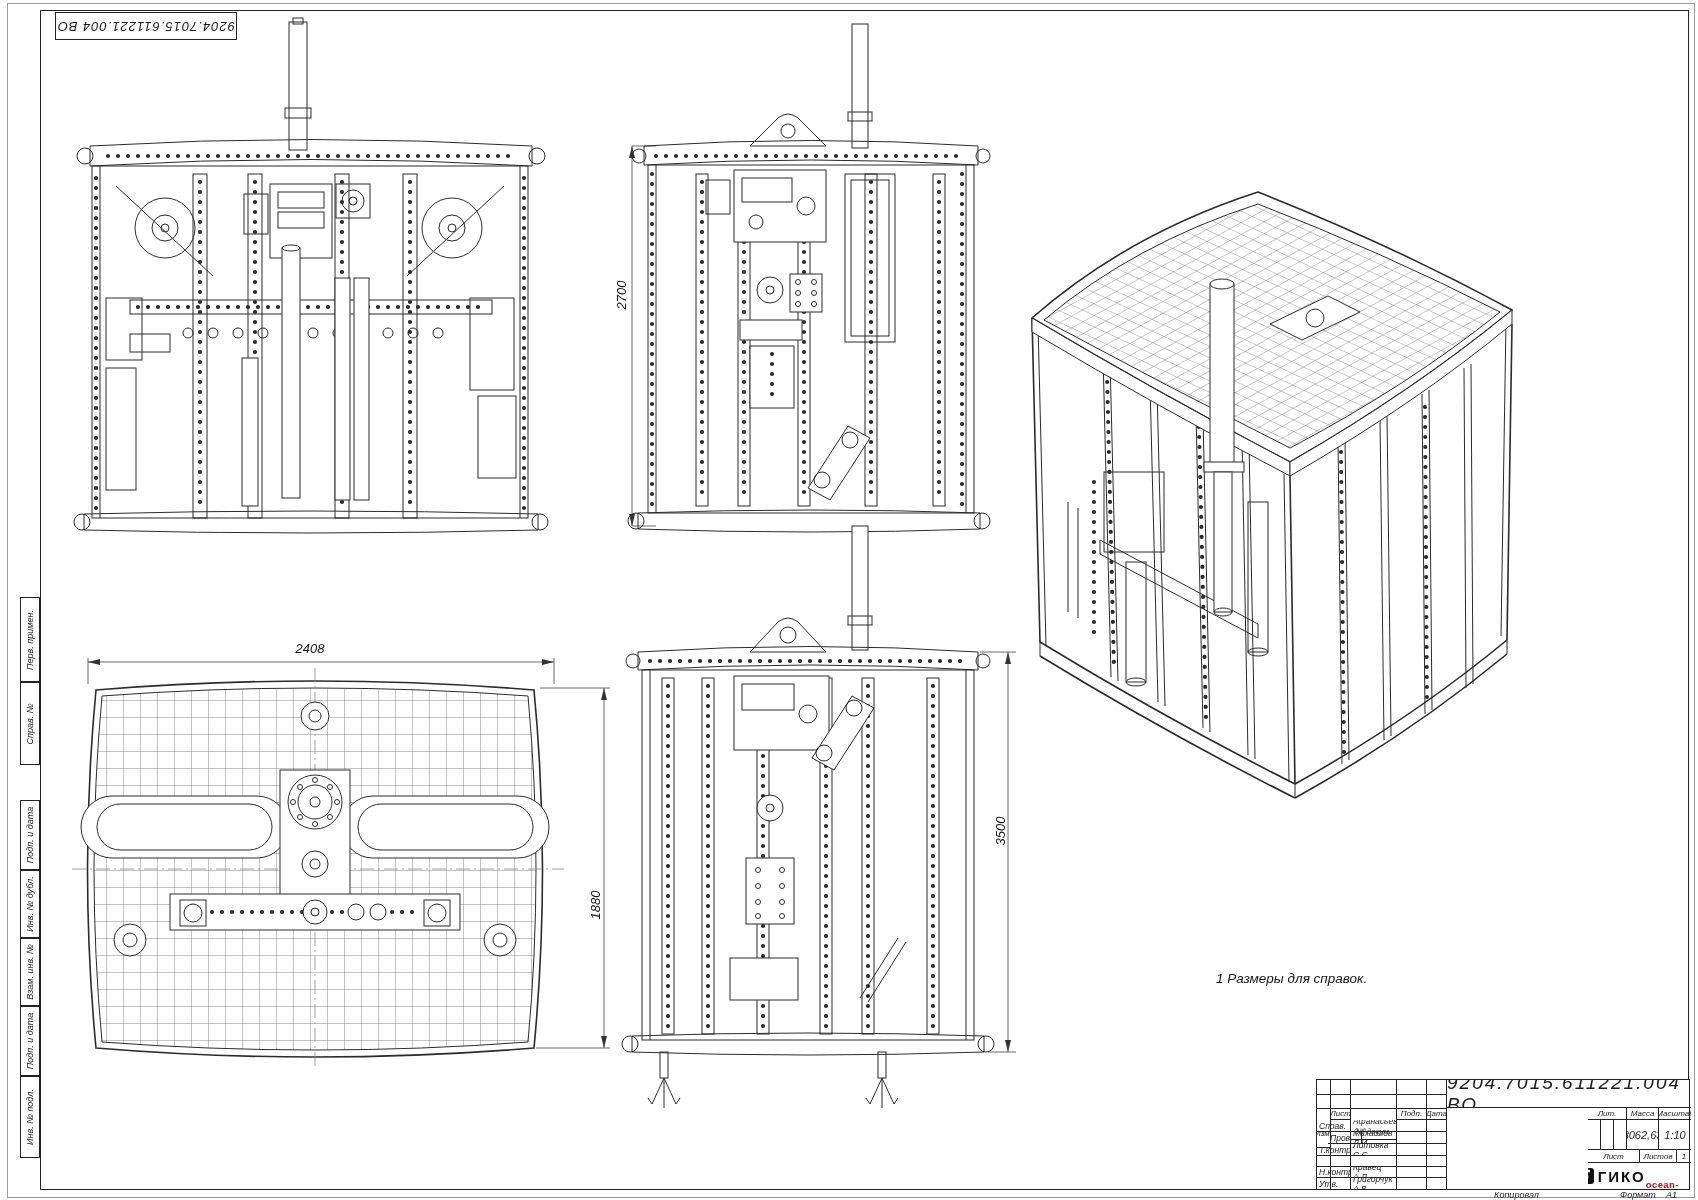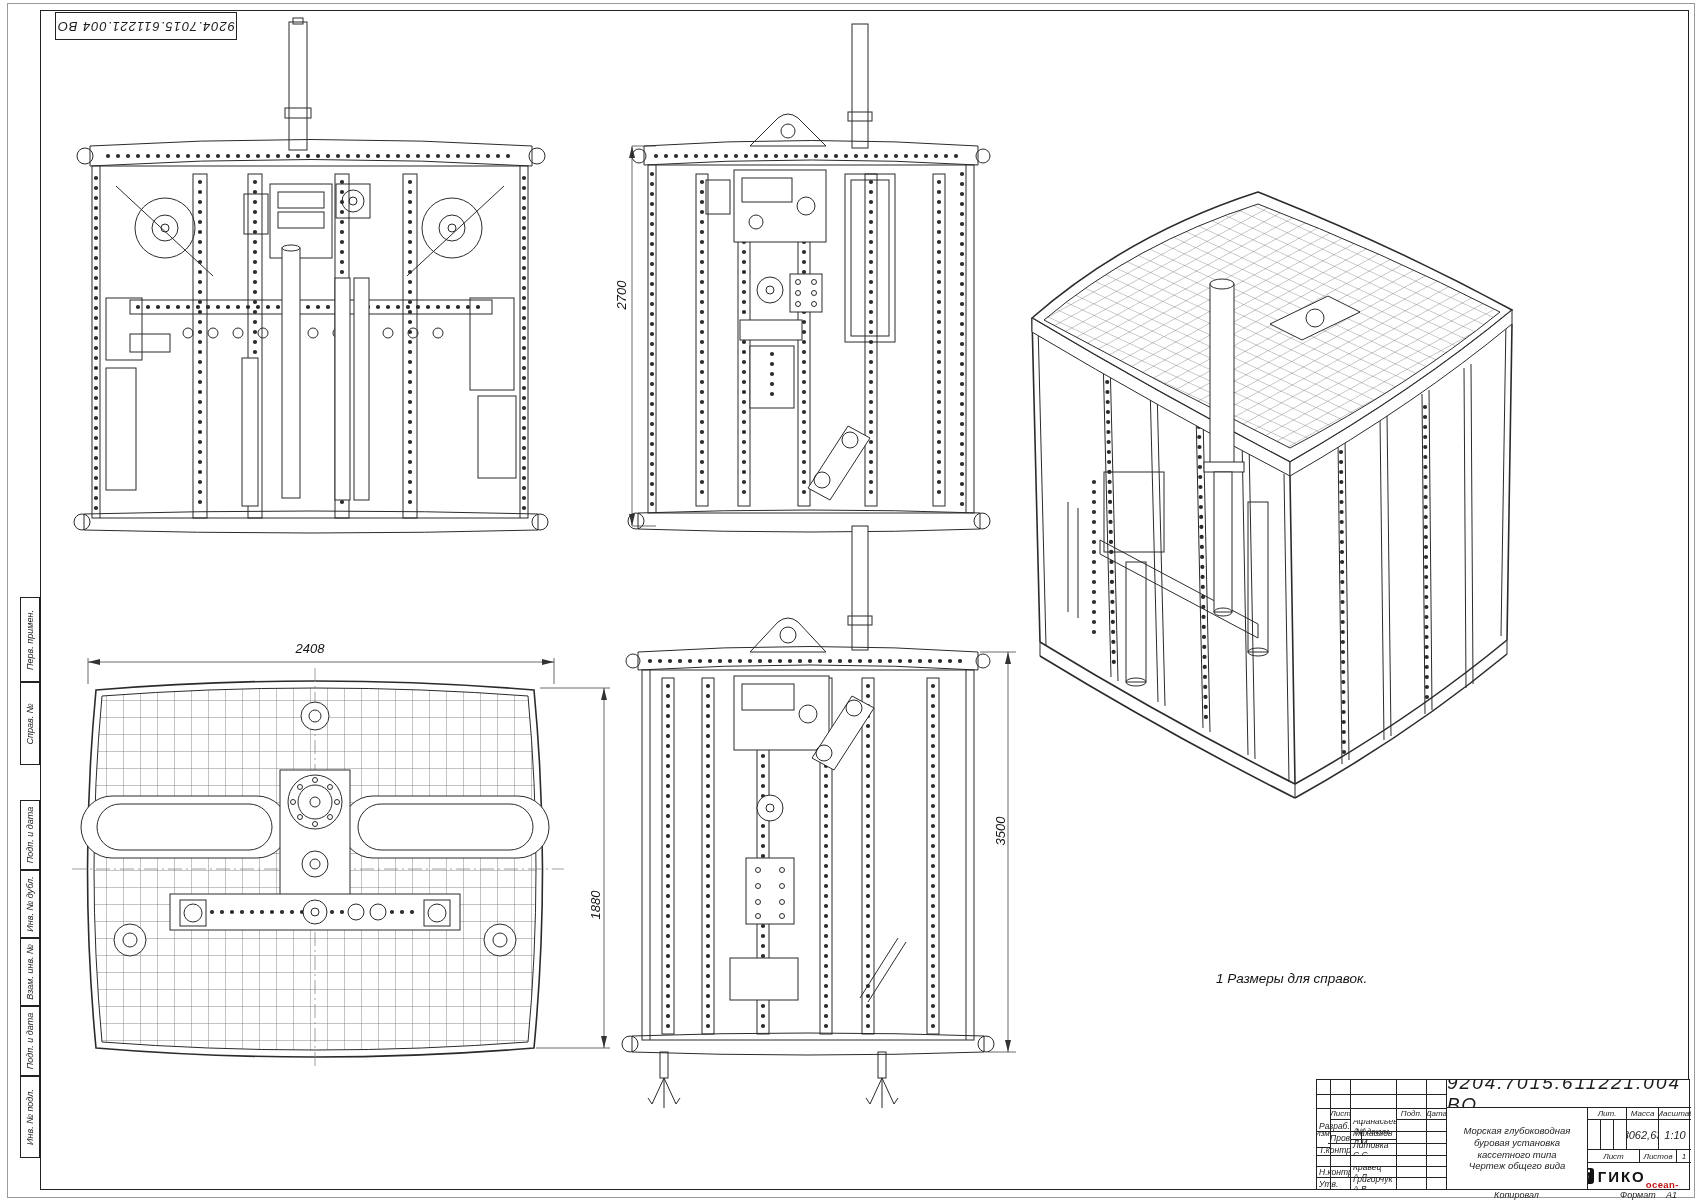--- a/index.html
+++ b/index.html
@@ -401,21 +401,21 @@
 
     <div style="position:absolute;left:0;top:14px;width:130px;border-top:1px solid #222;"></div>
     <div style="position:absolute;left:0;top:28px;width:130px;border-top:1px solid #222;"></div>
 
     <div class="cell lab" style="left:0;top:28px;width:14px;height:28px;margin-top:12px;">Изм.</div>
     <div class="cell lab" style="left:14px;top:28px;width:20px;height:12px;">Лист</div>
     <div class="cell lab" style="left:34px;top:28px;width:46px;height:16px;margin-top:16px;">№ докум.</div>
     <div class="cell lab" style="left:80px;top:28px;width:30px;height:12px;">Подп.</div>
     <div class="cell lab" style="left:110px;top:28px;width:20px;height:12px;">Дата</div>
 
-    <div class="cell small" style="left:0;top:40px;width:34px;height:12px;justify-content:flex-start;padding-left:2px;">Разраб.</div>
+    <div class="cell small" style="left:0;top:40px;width:34px;height:12px;justify-content:flex-start;padding-left:2px;">Справ.</div>
     <div class="cell small" style="left:34px;top:40px;width:46px;height:12px;justify-content:flex-start;padding-left:2px;">Афанасьев А.А.</div>
     <div class="cell" style="left:80px;top:40px;width:30px;height:12px;"></div>
       <div class="cell" style="left:110px;top:40px;width:20px;height:12px;"></div>
     <div class="cell small" style="left:11px;top:52px;width:34px;height:12px;justify-content:flex-start;padding-left:2px;">Пров.</div>
     <div class="cell small" style="left:34px;top:52px;width:46px;height:12px;justify-content:flex-start;padding-left:2px;">Михайлов Д.И.</div>
     <div class="cell" style="left:80px;top:52px;width:30px;height:12px;"></div>
       <div class="cell" style="left:110px;top:52px;width:20px;height:12px;"></div>
     <div class="cell small" style="left:0;top:64px;width:34px;height:12px;justify-content:flex-start;padding-left:2px;">Т.контр.</div>
     <div class="cell small" style="left:34px;top:64px;width:46px;height:12px;justify-content:flex-start;padding-left:2px;">Литовка С.С.</div>
     <div class="cell" style="left:80px;top:64px;width:30px;height:12px;"></div>
@@ -428,28 +428,20 @@
     <div class="cell small" style="left:34px;top:87px;width:46px;height:11px;justify-content:flex-start;padding-left:2px;">Кравец А.Л.</div>
     <div class="cell" style="left:80px;top:87px;width:30px;height:11px;"></div>
       <div class="cell" style="left:110px;top:87px;width:20px;height:11px;"></div>
     <div class="cell small" style="left:0;top:98px;width:34px;height:11px;border-bottom:none;justify-content:flex-start;padding-left:2px;">Утв.</div>
     <div class="cell small" style="left:34px;top:98px;width:46px;height:11px;border-bottom:none;justify-content:flex-start;padding-left:2px;">Григорчук А.В.</div>
     <div class="cell" style="left:80px;top:98px;width:30px;height:11px;border-bottom:none;"></div>
       <div class="cell" style="left:110px;top:98px;width:20px;height:11px;border-bottom:none;"></div>
 
     <div class="cell bignum" style="left:130px;top:0;width:244px;height:28px;border-right:none;">9204.7015.611221.004 ВО</div>
 
-    <div class="cell" style="left:130px;top:28px;width:141px;height:81px;border-bottom:none;">
-      <div class="titletxt">
-        <div>Морская глубоководная</div>
-        <div>буровая установка</div>
-        <div>кассетного типа</div>
-        <div>Чертеж общего вида</div>
-      </div>
-    </div>
 
     <div class="cell lab" style="left:271px;top:28px;width:39px;height:12px;font-style:italic;">Лит.</div>
     <div class="cell lab" style="left:310px;top:28px;width:32px;height:12px;">Масса</div>
     <div class="cell lab" style="left:342px;top:28px;width:32px;height:12px;border-right:none;">Масштаб</div>
     <div class="cell" style="left:271px;top:40px;width:13px;height:30px;"></div>
     <div class="cell" style="left:284px;top:40px;width:13px;height:30px;"></div>
     <div class="cell" style="left:297px;top:40px;width:13px;height:30px;"></div>
     <div class="cell val" style="left:310px;top:40px;width:32px;height:30px;">3062,63</div>
     <div class="cell val" style="left:342px;top:40px;width:32px;height:30px;border-right:none;">1:10</div>
     <div class="cell lab" style="left:271px;top:70px;width:52px;height:13px;">Лист</div>

